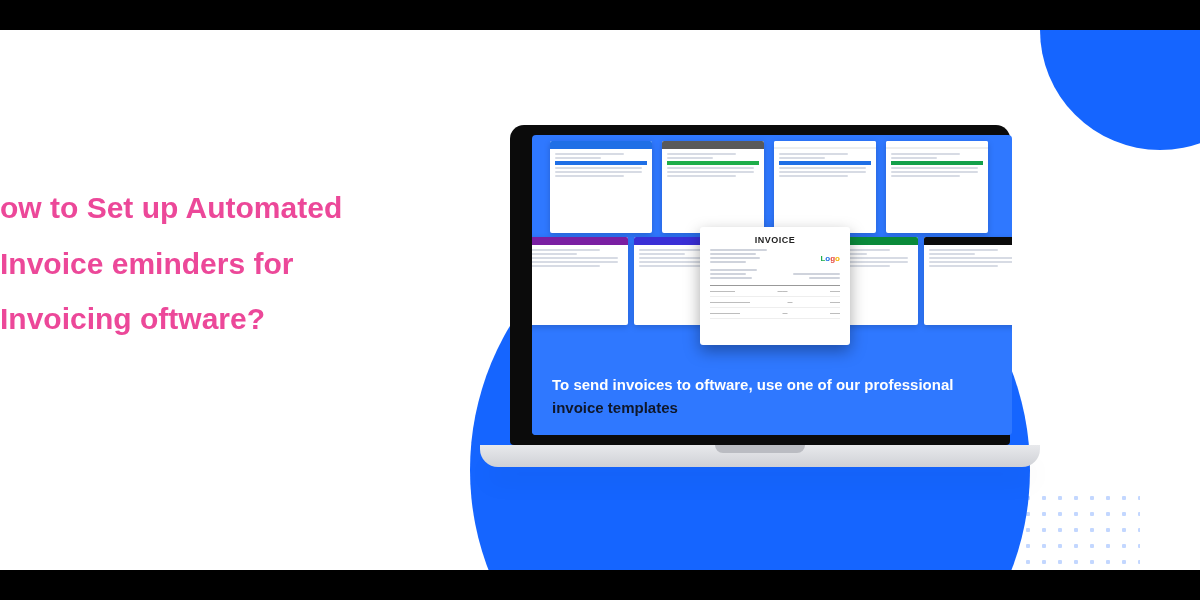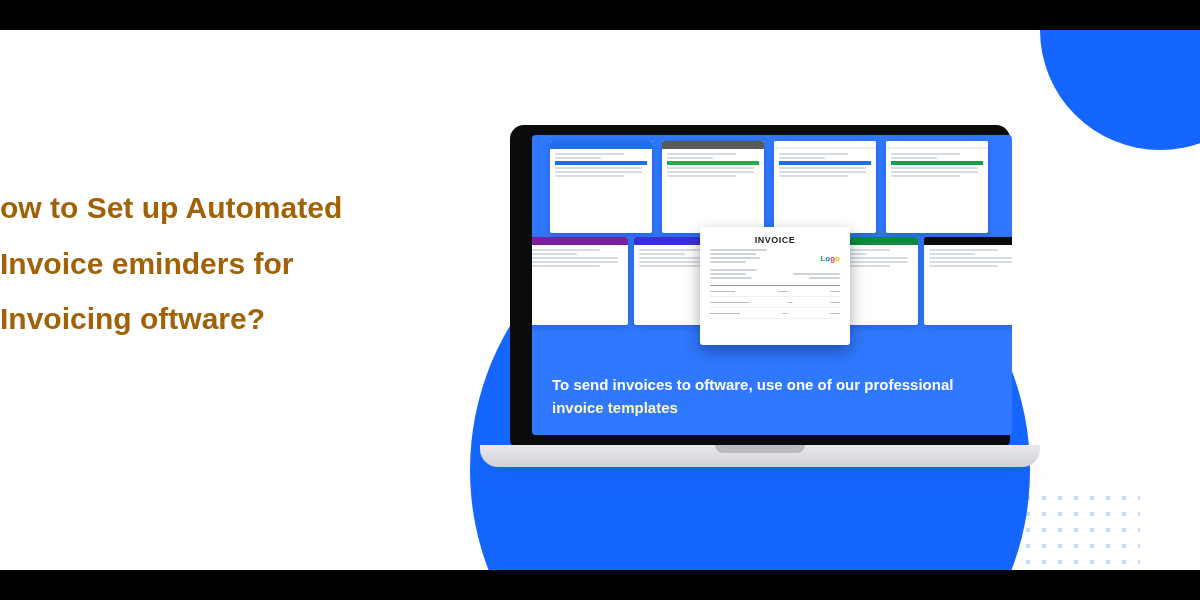--- a/index.html
+++ b/index.html
@@ -65,21 +65,21 @@
       color: #111;
     }
     
     .headline {
       position: absolute;
       top: 150px; left: 0;
       width: 430px;
       font-size: 30px;
       line-height: 1.85;
       font-weight: 700;
-      color: #a16207;
+      color: #ec4899;
       z-index: 3;
     }
     
     .laptop {
       position: absolute;
       top: 95px; left: 500px;
       width: 520px;
       z-index: 4;
     }
     .laptop-screen {
@@ -181,21 +181,21 @@
     .ci-trow { display:flex; justify-content:space-between; font-size:5px; color:#555; padding:2px 0; border-bottom:1px solid #eee;}
     
     .caption {
       padding: 14px 20px 16px 20px;
       background: #2f78ff;
       color: #fff;
       font-size: 15px;
       font-weight: 600;
       line-height: 1.5;
     }
-    .caption .link { color: #fef9c3; }
+    .caption .link { color: #0f172a; }
     
     .letterbox-top, .letterbox-bottom {
       position: absolute; left:0; right:0; height:30px; background:#000; z-index:10;
     }
     .letterbox-top{ top:0; } .letterbox-bottom{ bottom:0; }
   </style>
 </head>
 <body>
 
 <div class="letterbox-top"></div>

